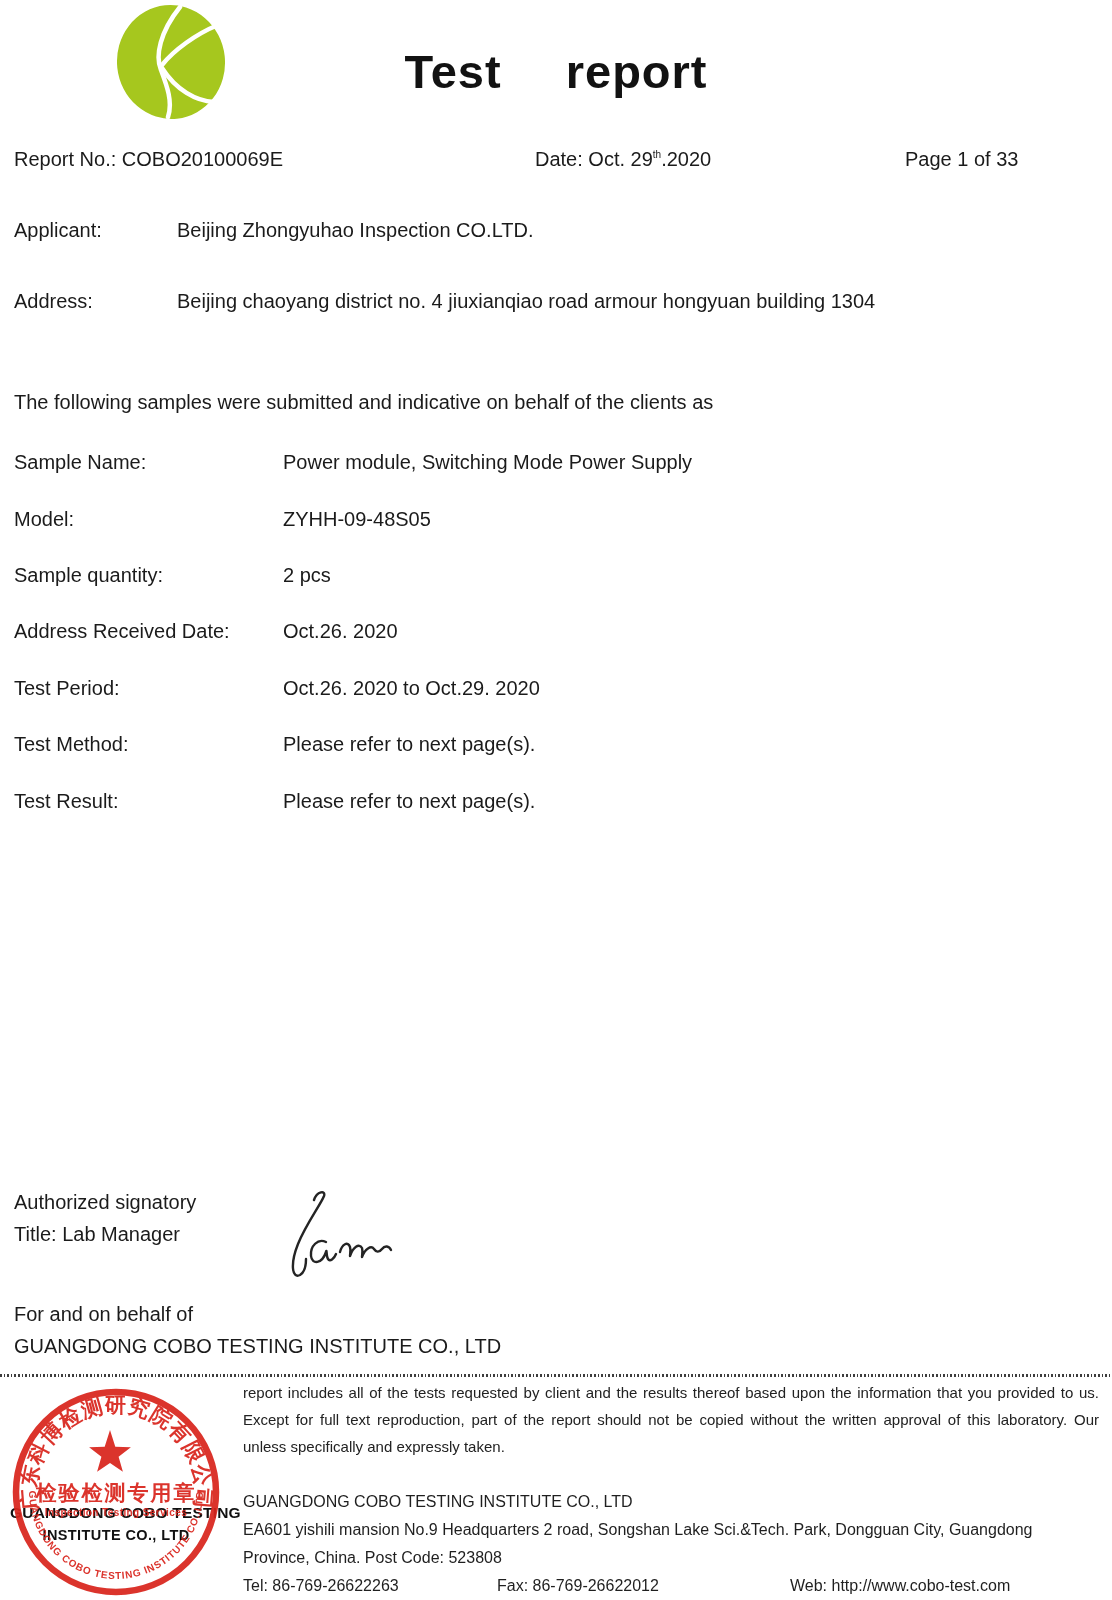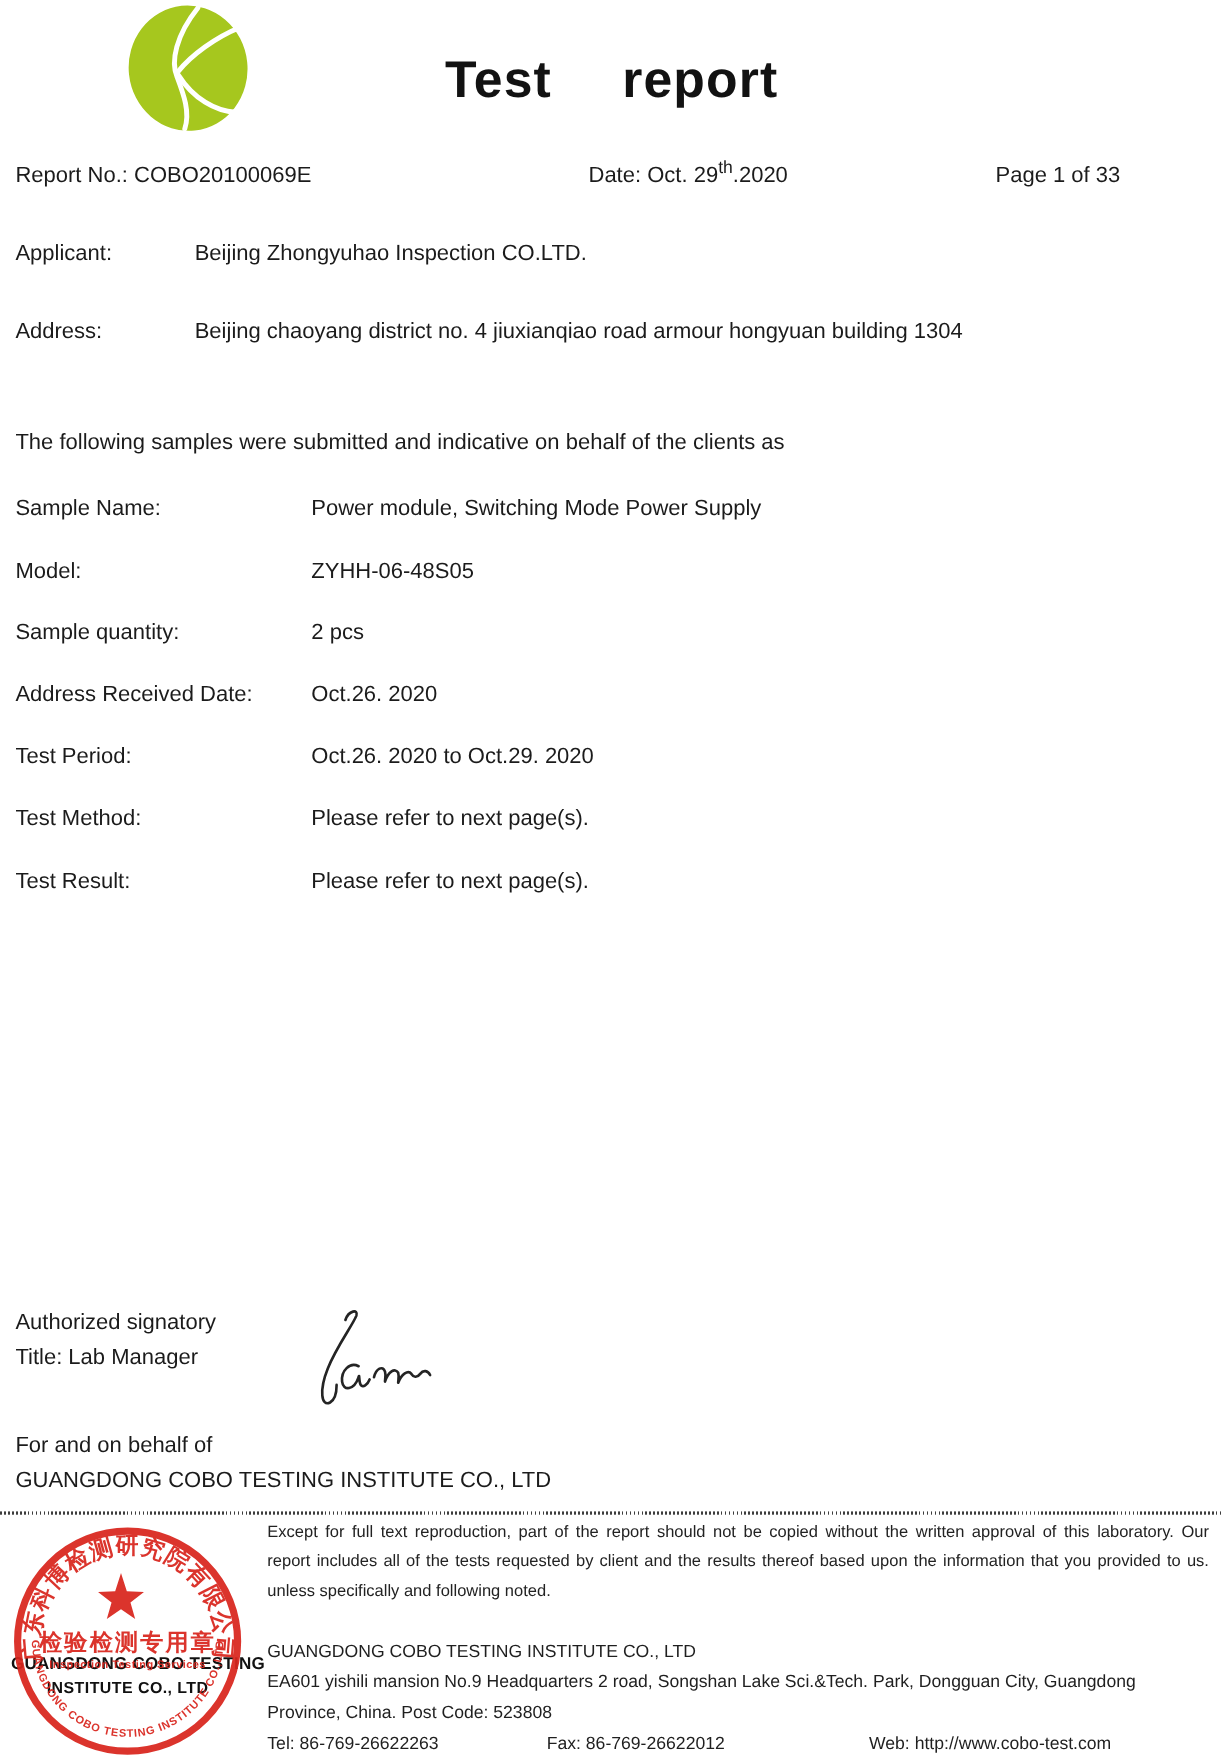--- a/index.html
+++ b/index.html
@@ -41,21 +41,21 @@
   svg text{font-family:"Liberation Sans","DejaVu Sans",sans-serif;}
   .stamp-ring{fill:none;stroke:var(--stamp-red);stroke-width:6.5px;}
   .stamp-red-fill{fill:var(--stamp-red);}
   .stamp-cn-arc{font-size:21px;font-weight:700;fill:var(--stamp-red);letter-spacing:1px;}
   .stamp-cn-mid{font-size:21px;font-weight:700;fill:var(--stamp-red);letter-spacing:2px;}
   .stamp-en-small{font-size:10px;font-weight:700;fill:var(--stamp-red);letter-spacing:.4px;}
   .stamp-en-arc{font-size:10px;font-weight:700;fill:var(--stamp-red);letter-spacing:.8px;}
   .logo-blob{fill:var(--logo-green);}
   .logo-seam{fill:none;stroke:#ffffff;stroke-width:4.5px;stroke-linecap:round;}
   .sig-stroke{fill:none;stroke:#242424;stroke-width:2.4px;stroke-linecap:round;stroke-linejoin:round;}
-  sup{font-size:16px;vertical-align:super;line-height:0;}
+  sup{font-size:10px;vertical-align:super;line-height:0;}
 </style>
 </head>
 <body>
 
 <div id="page">
 
   <svg class="abs" style="left:116px;top:4px" width="112" height="116" viewBox="0 0 112 116">
     <ellipse class="logo-blob" cx="55" cy="58" rx="54" ry="57" transform="rotate(-6 55 58)"></ellipse>
     <path class="logo-seam" d="M 64,3 C 44,28 39,52 45,66 C 51,82 57,98 52,113"></path>
     <path class="logo-seam" d="M 102,21 C 80,30 58,46 46,61"></path>
@@ -76,21 +76,21 @@
   <div class="abs t20 nw party-value" style="top:218px">Beijing Zhongyuhao Inspection CO.LTD.</div>
   <div class="abs t20 nw field-label" style="top:289px">Address:</div>
   <div class="abs t20 nw party-value" style="top:289px">Beijing chaoyang district no. 4 jiuxianqiao road armour hongyuan building 1304</div>
 
   <div class="abs t20 nw" style="left:14px;top:390px">The following samples were submitted and indicative on behalf of the clients as</div>
 
   <div class="abs t20 nw field-label" style="top:450px">Sample Name:</div>
   <div class="abs t20 nw field-value" style="top:450px">Power module, Switching Mode Power Supply</div>
 
   <div class="abs t20 nw field-label" style="top:507px">Model:</div>
-  <div class="abs t20 nw field-value" style="top:507px">ZYHH-06-48S05</div>
+  <div class="abs t20 nw field-value" style="top:507px">ZYHH-09-48S05</div>
 
   <div class="abs t20 nw field-label" style="top:563px">Sample quantity:</div>
   <div class="abs t20 nw field-value" style="top:563px">2 pcs</div>
 
   <div class="abs t20 nw field-label" style="top:619px">Address Received Date:</div>
   <div class="abs t20 nw field-value" style="top:619px">Oct.26. 2020</div>
 
   <div class="abs t20 nw field-label" style="top:676px">Test Period:</div>
   <div class="abs t20 nw field-value" style="top:676px">Oct.26. 2020 to Oct.29. 2020</div>
 
@@ -128,23 +128,23 @@
     </text>
     <polygon class="stamp-red-fill" points="98,44 103.3,60.7 118.9,61.2 106.6,70.8 110.9,85.8 98,77 85.1,85.8 89.4,70.8 77.1,61.2 92.7,60.7"></polygon>
     <text class="stamp-cn-mid" x="104" y="114" text-anchor="middle">检验检测专用章</text>
     <text class="stamp-en-small" x="104" y="130" text-anchor="middle">Inspection Testing Services</text>
     <text class="stamp-en-arc">
       <textPath href="#arcBot" startOffset="50%" text-anchor="middle">GUANGDONG COBO TESTING INSTITUTE CO.,LTD</textPath>
     </text>
   </svg>
 
   <div class="abs foot" style="top:1379px">
+    <div class="foot-line just">report includes all of the tests requested by client and the results thereof based upon the information that you provided to us.</div>
     <div class="foot-line just">Except for full text reproduction, part of the report should not be copied without the written approval of this laboratory. Our</div>
-    <div class="foot-line just">report includes all of the tests requested by client and the results thereof based upon the information that you provided to us.</div>
-    <div class="foot-line">unless specifically and following noted.</div>
+    <div class="foot-line">unless specifically and expressly taken.</div>
   </div>
 
   <div class="abs foot16 nw" style="top:1488px">GUANGDONG COBO TESTING INSTITUTE CO., LTD</div>
   <div class="abs foot16 nw" style="top:1516px">EA601 yishili mansion No.9 Headquarters 2 road, Songshan Lake Sci.&amp;Tech. Park, Dongguan City, Guangdong</div>
   <div class="abs foot16 nw" style="top:1544px">Province, China. Post Code: 523808</div>
   <div class="abs foot16 telrow" style="top:1572px;height:22px">
     <span style="left:0">Tel: 86-769-26622263</span>
     <span style="left:254px">Fax: 86-769-26622012</span>
     <span style="left:547px">Web: http://www.cobo-test.com</span>
   </div>

